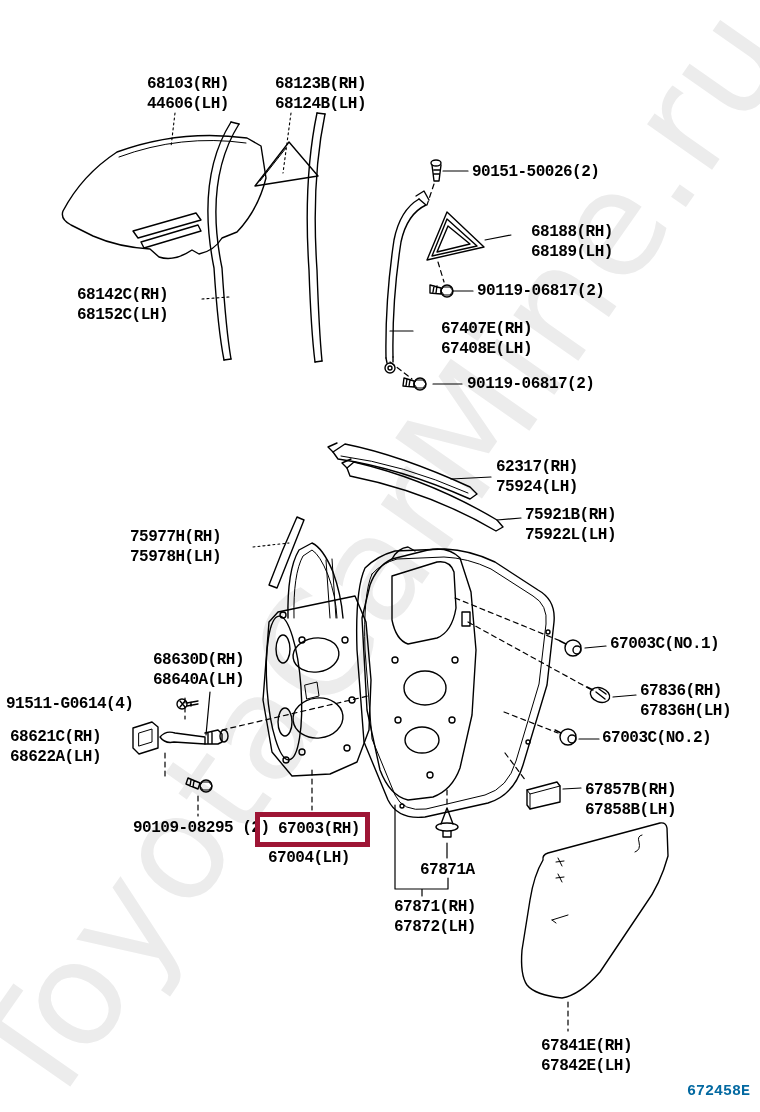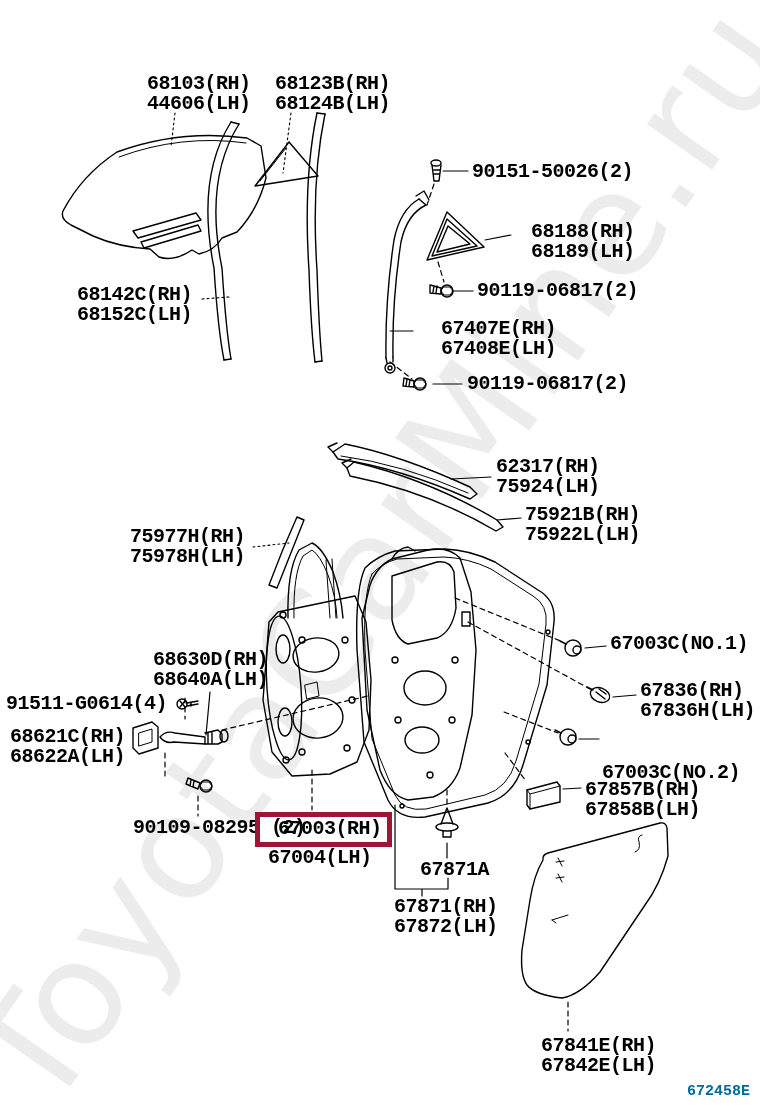--- a/index.html
+++ b/index.html
@@ -10,21 +10,21 @@
   .watermark{
     position:absolute;left:50%;top:50%;
     transform:translate(-50%,-50%) rotate(-55deg);
     font-family:"DejaVu Sans",sans-serif;
     font-size:145px;font-weight:400;letter-spacing:2px;
     color:#ececec;white-space:nowrap;z-index:0;user-select:none;
   }
   svg.art{position:absolute;left:0;top:0;z-index:1;}
   #labels-layer{position:absolute;left:0;top:0;width:100%;height:100%;z-index:2;}
   .part-label{
-    position:absolute;font-weight:700;font-size:20px;line-height:20px;
+    position:absolute;font-weight:700;font-size:16px;line-height:20px;
     color:#000;white-space:nowrap;letter-spacing:-0.5px;
   }
   .part-label.highlight{
     border:5px solid #9e1535;
     padding:2px 5px 3px 18px;
     background:transparent;
   }
   .diagram-code{
     position:absolute;left:687px;top:1083px;
     font-weight:700;font-size:15px;color:#0369a1;letter-spacing:0;
@@ -299,21 +299,21 @@
         <div class="part-label-line">67836(RH)</div>
         <div class="part-label-line">67836H(LH)</div>
       </div>
       <div class="part-label" style="left: 6px; top: 694px;">
         <div class="part-label-line">91511-G0614(4)</div>
       </div>
       <div class="part-label" style="left: 10px; top: 727px; text-align: right;">
         <div class="part-label-line">68621C(RH)</div>
         <div class="part-label-line">68622A(LH)</div>
       </div>
-      <div class="part-label" style="left: 602px; top: 728px; margin-top: 35px;">
+      <div class="part-label" style="left: 602px; top: 728px;">
         <div class="part-label-line">67003C(NO.2)</div>
       </div>
       <div class="part-label" style="left: 585px; top: 780px;">
         <div class="part-label-line">67857B(RH)</div>
         <div class="part-label-line">67858B(LH)</div>
       </div>
       <div class="part-label" style="left: 133px; top: 818px;">
         <div class="part-label-line">90109-08295 (2)</div>
       </div>
       <div class="part-label highlight" style="left: 255px; top: 812px; border-color: rgb(158, 21, 53);">

